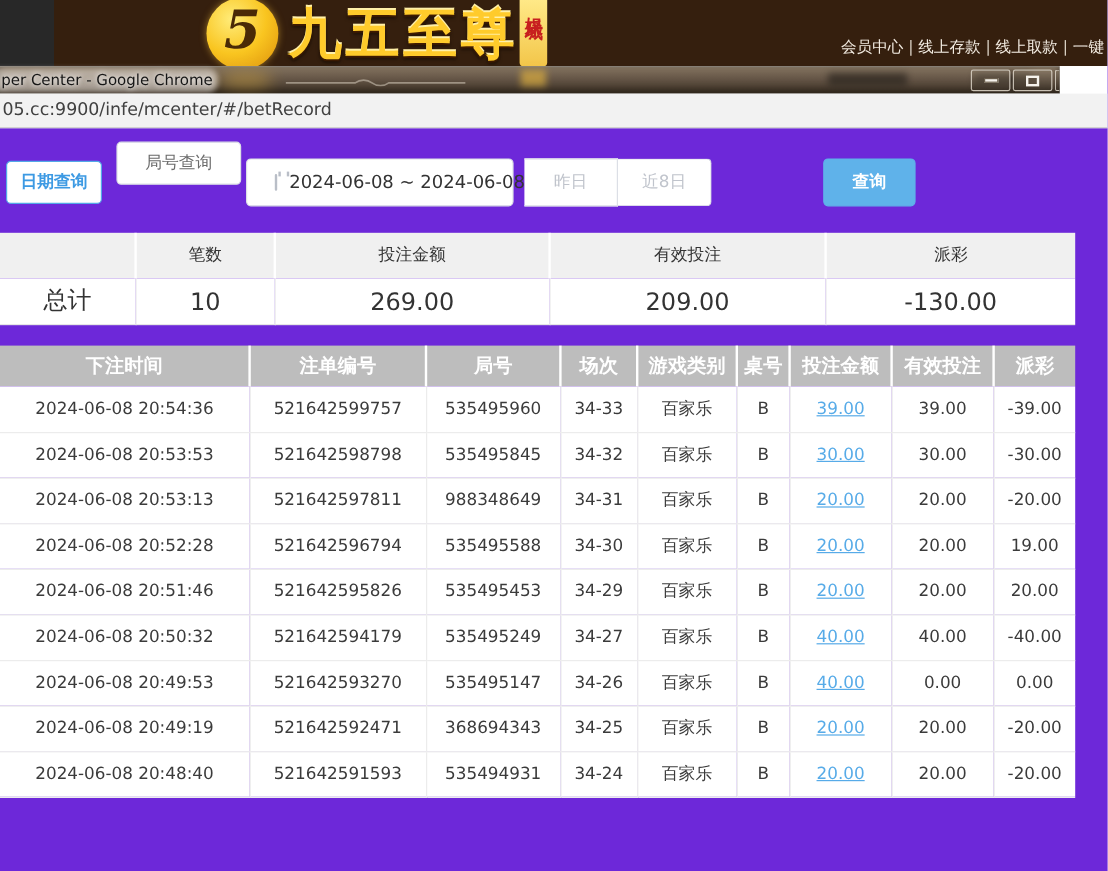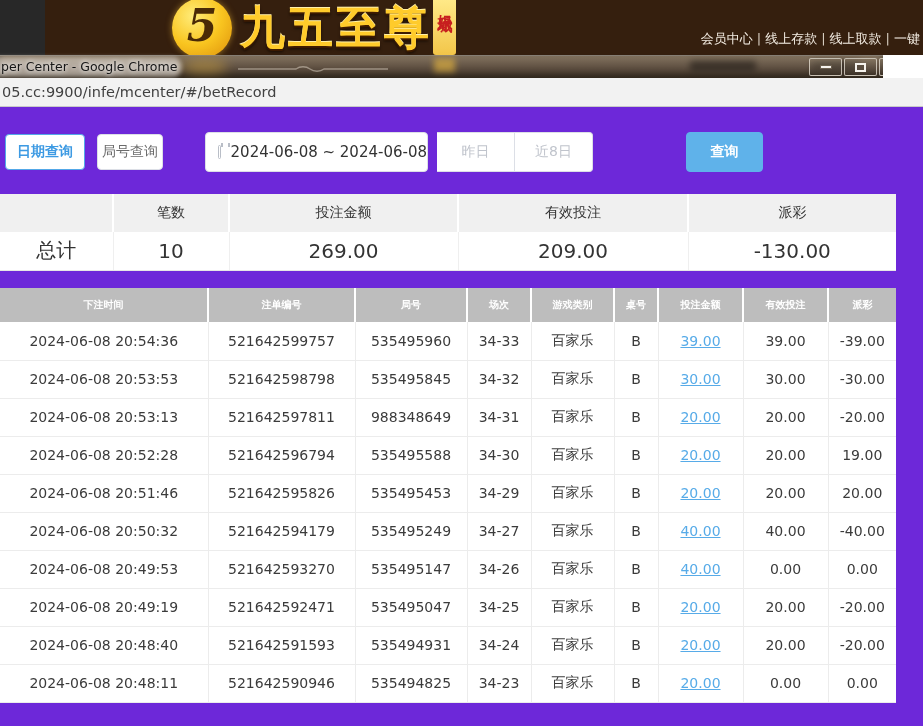--- a/index.html
+++ b/index.html
@@ -55,23 +55,23 @@
   
   .addressbar { position:absolute; left:0; top:78px; width:923px; height:29px;
     background:#f2f2f2; border-bottom:1px solid #c9c9c9; }
   .url-text { position:absolute; left:2px; top:0; line-height:28px; font-size:14.5px; color:#414141; white-space:nowrap; }
   
   .content { position:absolute; left:0; top:107px; width:923px; height:619px; background:#6d28d9; }
   
   .tb { position:absolute; display:flex; align-items:center; justify-content:center;
     border-radius:4px; font-size:14px; background:#fff; cursor:pointer; white-space:nowrap; }
   .btn-date   { left:5px;  top:27px; width:80px;  height:36px; border:1px solid #53a8e8; color:#3d9ae3; font-weight:bold; }
-  .btn-round  { left:97px; top:27px; width:66px;  height:36px; border:1px solid #dcdfe6; color:#6b6b6b; }
+  .btn-round  { left:97px; top:11px; width:104px;  height:36px; border:1px solid #dcdfe6; color:#6b6b6b; }
   .date-input { left:205px; top:25px; width:223px; height:40px; border:1px solid #dcdfe6; color:#333;
-    font-size:15px; justify-content:flex-start; padding-left:12px; cursor:text; }
+    font-size:15px; justify-content:flex-start; padding-left:23px; cursor:text; }
   .cal-icon { width:15px; height:14px; border:1px solid #b9bec7; border-radius:2px; margin-right:10px; position:relative; background:#fff; }
   .cal-icon::before { content:""; position:absolute; left:2px; right:2px; top:3px; height:1px; background:#b9bec7; }
   .cal-icon::after { content:""; position:absolute; left:2px; top:-3px; width:2px; height:4px; background:#b9bec7; box-shadow:7px 0 0 #b9bec7; }
   .quick-group { position:absolute; left:437px; top:25px; height:40px; display:flex; }
   .q-btn { height:40px; display:flex; align-items:center; justify-content:center; font-size:14px;
     border:1px solid #dcdfe6; border-left:none; color:#c0c4cc; background:#fff; cursor:pointer; }
   .q-btn.first { border-radius:4px 0 0 4px; }
   .q-btn.last  { border-radius:0 4px 4px 0; }
   .q-btn.active { border:1px solid #53a8e8; color:#3d9ae3; }
   .btn-search { left:686px; top:25px; width:77px; height:40px; background:#5fb2ea; border:1px solid #5fb2ea;
@@ -79,21 +79,21 @@
   
   .summary { position:absolute; left:0; top:87px; width:896px; border-collapse:collapse; table-layout:fixed; }
   .summary th { height:38px; background:#f0f0f0; font-size:14px; font-weight:normal; color:#333;
     border-right:2px solid #fff; }
   .summary th:last-child { border-right:none; }
   .summary td { height:38px; background:#fff; text-align:center; font-size:20px; color:#333;
     border-right:1px solid #efefef; border-bottom:1px solid #e6e6e6; }
   .summary td:last-child { border-right:none; }
   
   .records { position:absolute; left:0; top:181px; width:896px; border-collapse:collapse; table-layout:fixed; }
-  .records th { height:34px; background:#bdbdbd; color:#fff; font-size:10px; font-weight:bold;
+  .records th { height:34px; background:#bdbdbd; color:#fff; font-size:16px; font-weight:bold;
     border-right:2px solid #fff; }
   .records th:last-child { border-right:none; }
   .records td { height:38px; background:#fff; text-align:center; font-size:14px; color:#3b3b3b;
     border-right:1px solid #ececec; border-bottom:1px solid #ececec; }
   .records td:last-child { border-right:none; }
   .bet-link { color:#57abe8; text-decoration:underline; cursor:pointer; }
   .neg { color:#f85454; }
 </style>
 </head>
 <body>
@@ -281,47 +281,36 @@
     <td>百家乐</td>
     <td>B</td>
     <td><a class="bet-link">40.00</a></td>
     <td>0.00</td>
     <td>0.00</td>
   </tr>
 
   <tr>
     <td>2024-06-08 20:49:19</td>
     <td>521642592471</td>
-    <td>535495047</td>
+    <td>368694343</td>
     <td>34-25</td>
     <td>百家乐</td>
     <td>B</td>
     <td><a class="bet-link">20.00</a></td>
     <td>20.00</td>
     <td class="neg">-20.00</td>
   </tr>
 
   <tr>
     <td>2024-06-08 20:48:40</td>
     <td>521642591593</td>
     <td>535494931</td>
     <td>34-24</td>
     <td>百家乐</td>
     <td>B</td>
     <td><a class="bet-link">20.00</a></td>
     <td>20.00</td>
     <td class="neg">-20.00</td>
   </tr>
 
-  <tr>
-    <td>2024-06-08 20:48:11</td>
-    <td>521642590946</td>
-    <td>535494825</td>
-    <td>34-23</td>
-    <td>百家乐</td>
-    <td>B</td>
-    <td><a class="bet-link">20.00</a></td>
-    <td>0.00</td>
-    <td>0.00</td>
-  </tr>
 </tbody>
   </table>
 </div>
 
 </body></html>

